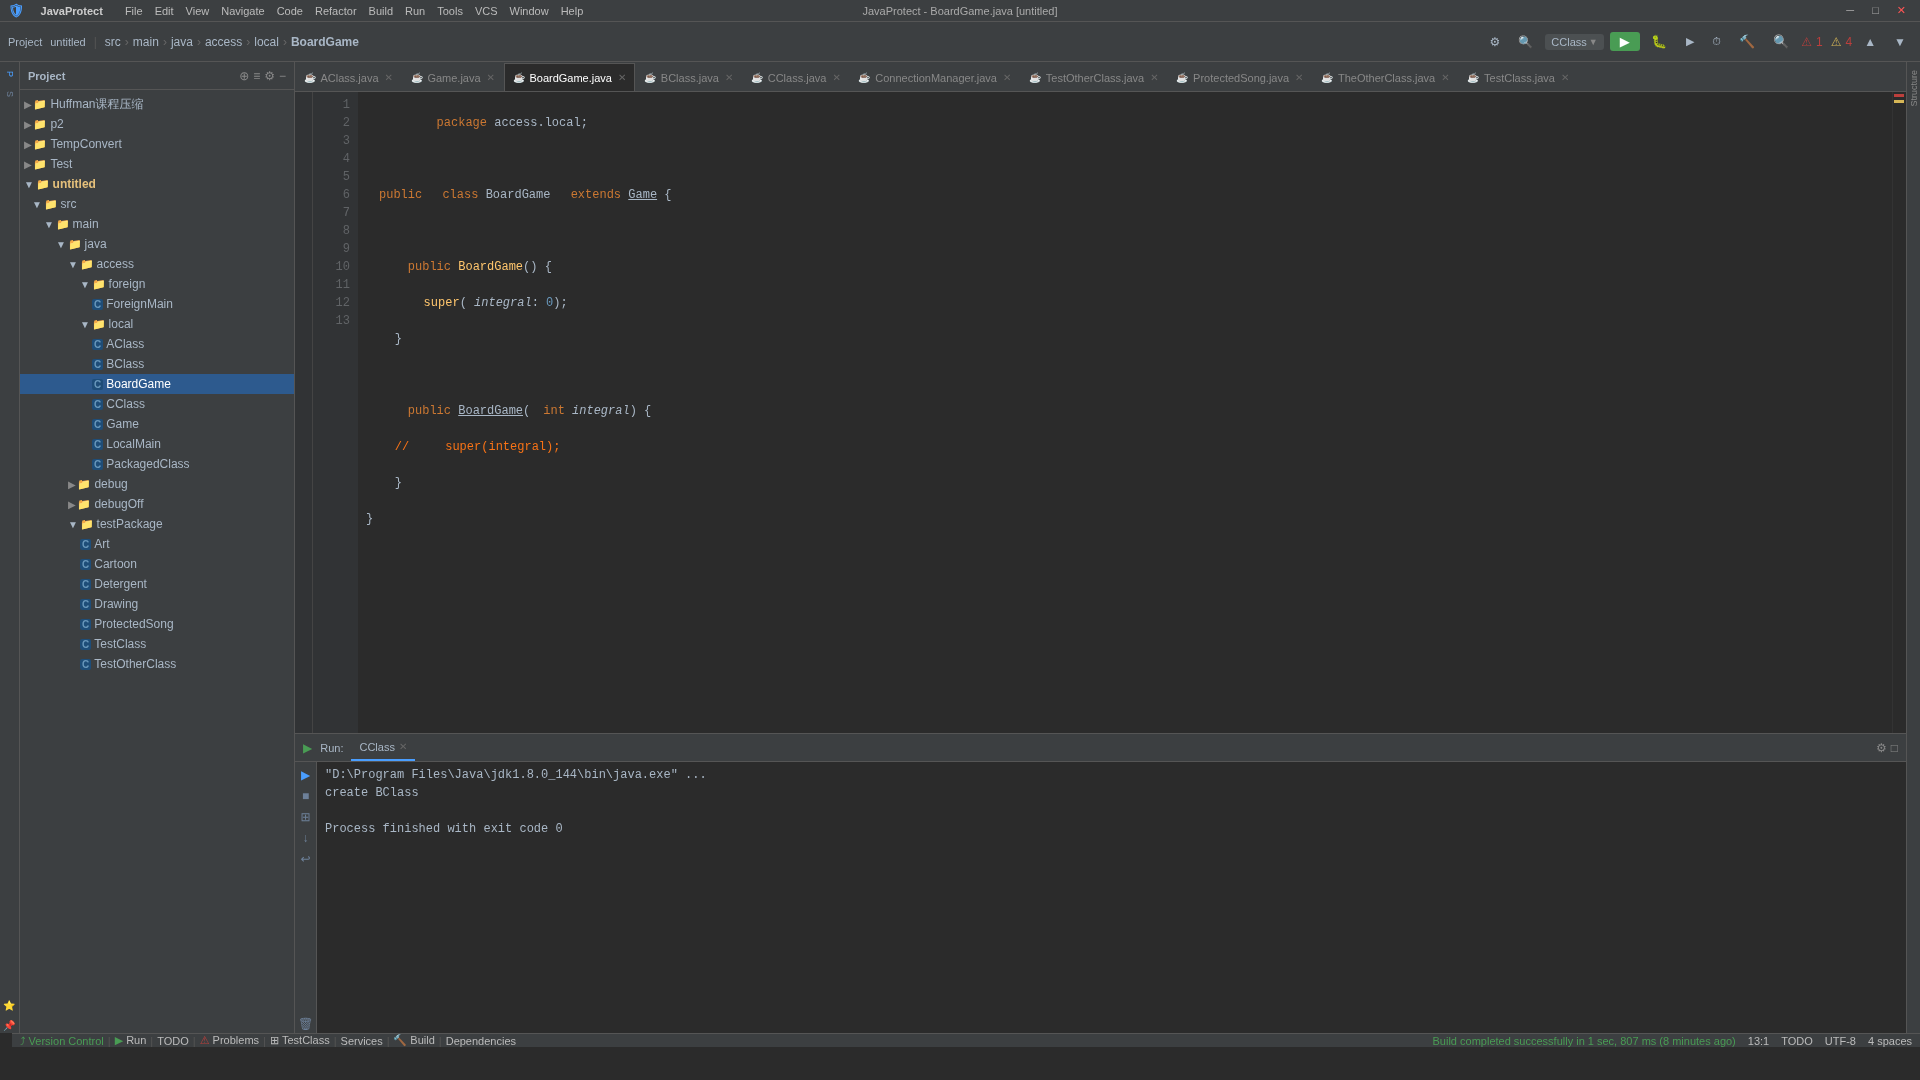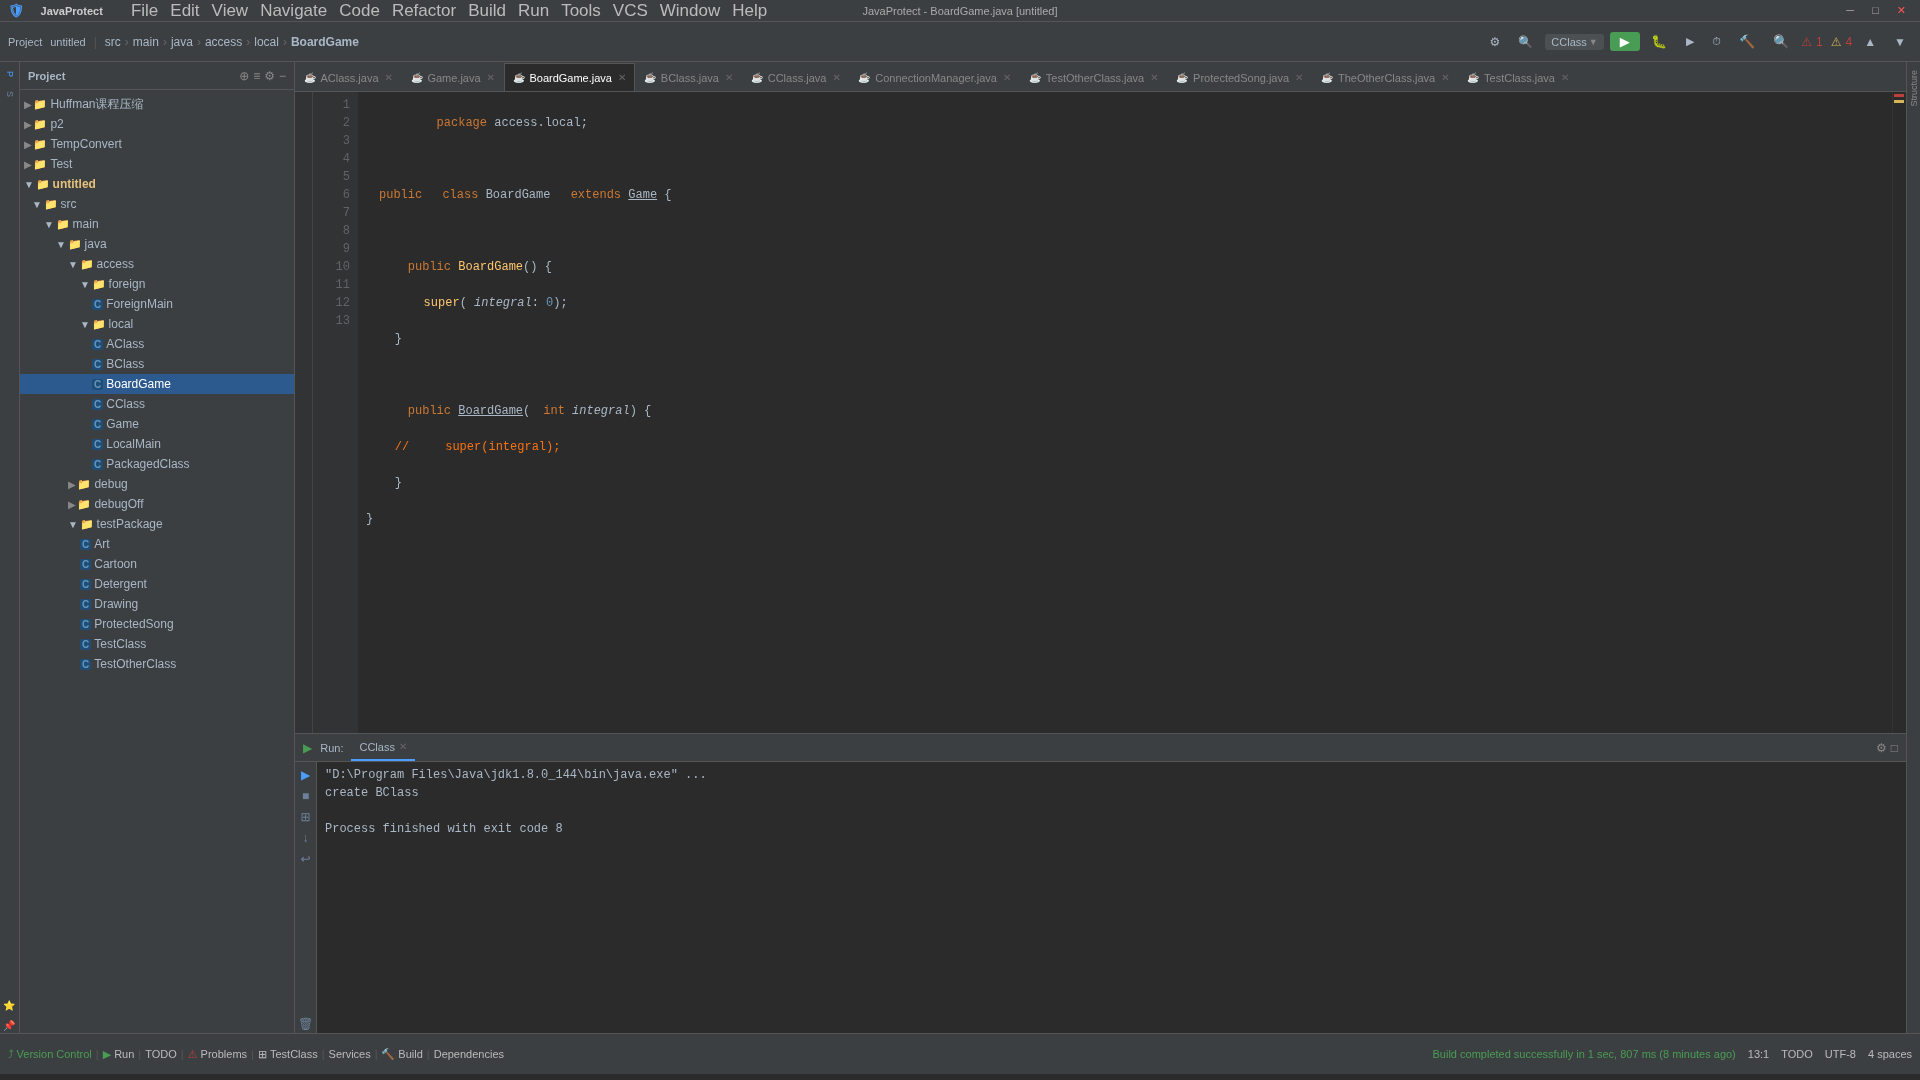--- a/index.html
+++ b/index.html
@@ -1,21 +1,21 @@
 <!DOCTYPE html>
 <html><head>
   <meta charset="utf-8">
   <style>
     * { margin: 0; padding: 0; box-sizing: border-box; }
     body { font-family: 'Segoe UI', Arial, sans-serif; font-size: 12px; background: #2b2b2b; color: #a9b7c6; overflow: hidden; width: 1920px; height: 1080px; }
 
     
     #title-bar { height: 22px; background: #3c3f41; display: flex; align-items: center; justify-content: space-between; padding: 0 8px; border-bottom: 1px solid #555; }
     #title-bar-left { display: flex; align-items: center; gap: 12px; }
-    #title-bar-left .menu-item { font-size: 17px; color: #bbb; cursor: pointer; }
+    #title-bar-left .menu-item { font-size: 11px; color: #bbb; cursor: pointer; }
     #title-bar-title { font-size: 11px; color: #aaa; position: absolute; left: 50%; transform: translateX(-50%); }
     #title-bar-controls { display: flex; gap: 6px; }
     #title-bar-controls span { font-size: 11px; color: #aaa; cursor: pointer; padding: 2px 6px; }
 
     
     #toolbar { height: 40px; background: #3c3f41; display: flex; align-items: center; padding: 0 8px; gap: 4px; border-bottom: 1px solid #555; }
     #toolbar-left { display: flex; align-items: center; gap: 4px; }
     #breadcrumb { display: flex; align-items: center; gap: 4px; font-size: 12px; color: #a9b7c6; flex: 1; }
     #breadcrumb span { cursor: pointer; }
     #breadcrumb .sep { color: #666; }
@@ -77,21 +77,21 @@
     .run-line { color: #a9b7c6; }
     .run-line.selected { background: #2d5a8e; display: block; margin: 0 -8px; padding: 0 8px; }
     .run-path { color: #a9b7c6; }
 
     
     #run-controls { display: flex; flex-direction: column; width: 22px; background: #3c3f41; border-right: 1px solid #555; padding-top: 4px; align-items: center; gap: 3px; }
     .run-ctrl-btn { color: #6d8099; font-size: 12px; cursor: pointer; padding: 2px; }
     .run-ctrl-btn.active { color: #4a9eff; }
 
     
-    #status-bar { height: 41px; background: #3c3f41; display: flex; align-items: center; padding: 0 8px; gap: 4px; border-top: 1px solid #555; font-size: 11px; color: #bbb; }
+    #status-bar { height: 14px; background: #3c3f41; display: flex; align-items: center; padding: 0 8px; gap: 4px; border-top: 1px solid #555; font-size: 11px; color: #bbb; margin-left: 12px; }
     #status-bar .status-left { display: flex; align-items: center; gap: 4px; }
     #status-bar .status-right { margin-left: auto; display: flex; gap: 12px; align-items: flex-start; }
     .status-item { cursor: pointer; }
     .status-green { color: #499c54; }
 
     
     ::-webkit-scrollbar { width: 8px; height: 8px; }
     ::-webkit-scrollbar-track { background: #313335; }
     ::-webkit-scrollbar-thumb { background: #555; border-radius: 4px; }
 
@@ -105,21 +105,21 @@
     .bottom-panel-wrapper { display: flex; flex: 1; overflow: hidden; }
 
     .editor-gutter { width: 18px; background: #313335; border-right: 1px solid #444; position: relative; }
   </style>
 </head>
 <body>
 
 <div id="title-bar">
   <div id="title-bar-left">
     <span style="font-size:13px; color:#4a9eff; font-weight:bold; margin-right:4px;">🛡</span>
-    <span style="font-size:11px; color:#ccc; margin-right:16px; font-weight:bold;">JavaProtect</span>
+    <span style="font-size:11px; color:#ccc; margin-right:10px; font-weight:bold;">JavaProtect</span>
     <span class="menu-item">File</span>
     <span class="menu-item">Edit</span>
     <span class="menu-item">View</span>
     <span class="menu-item">Navigate</span>
     <span class="menu-item">Code</span>
     <span class="menu-item">Refactor</span>
     <span class="menu-item">Build</span>
     <span class="menu-item">Run</span>
     <span class="menu-item">Tools</span>
     <span class="menu-item">VCS</span>
@@ -444,21 +444,21 @@
           <div class="run-ctrl-btn" title="Stop">■</div>
           <div class="run-ctrl-btn" title="Filter">⊞</div>
           <div class="run-ctrl-btn" title="Scroll to end">↓</div>
           <div class="run-ctrl-btn" title="Soft wrap">↩</div>
           <div class="run-ctrl-btn" style="margin-top:auto;" title="Clear">🗑</div>
         </div>
         <div id="run-output">
           <div class="run-line run-path">"D:\Program Files\Java\jdk1.8.0_144\bin\java.exe" ...</div>
           <div class="run-line">create BClass</div>
           <div class="run-line">&nbsp;</div>
-          <div class="run-line">Process finished with exit code 8</div>
+          <div class="run-line">Process finished with exit code 0</div>
         </div>
       </div>
     </div>
 
   </div>
 
   <div id="right-sidebar">
     <div style="width:14px;background:#3c3f41;height:100%;display:flex;flex-direction:column;align-items:center;padding:4px 0;">
       <div style="writing-mode:vertical-rl;font-size:9px;color:#888;transform:rotate(180deg);margin-top:4px;cursor:pointer;">Structure</div>
     </div>

